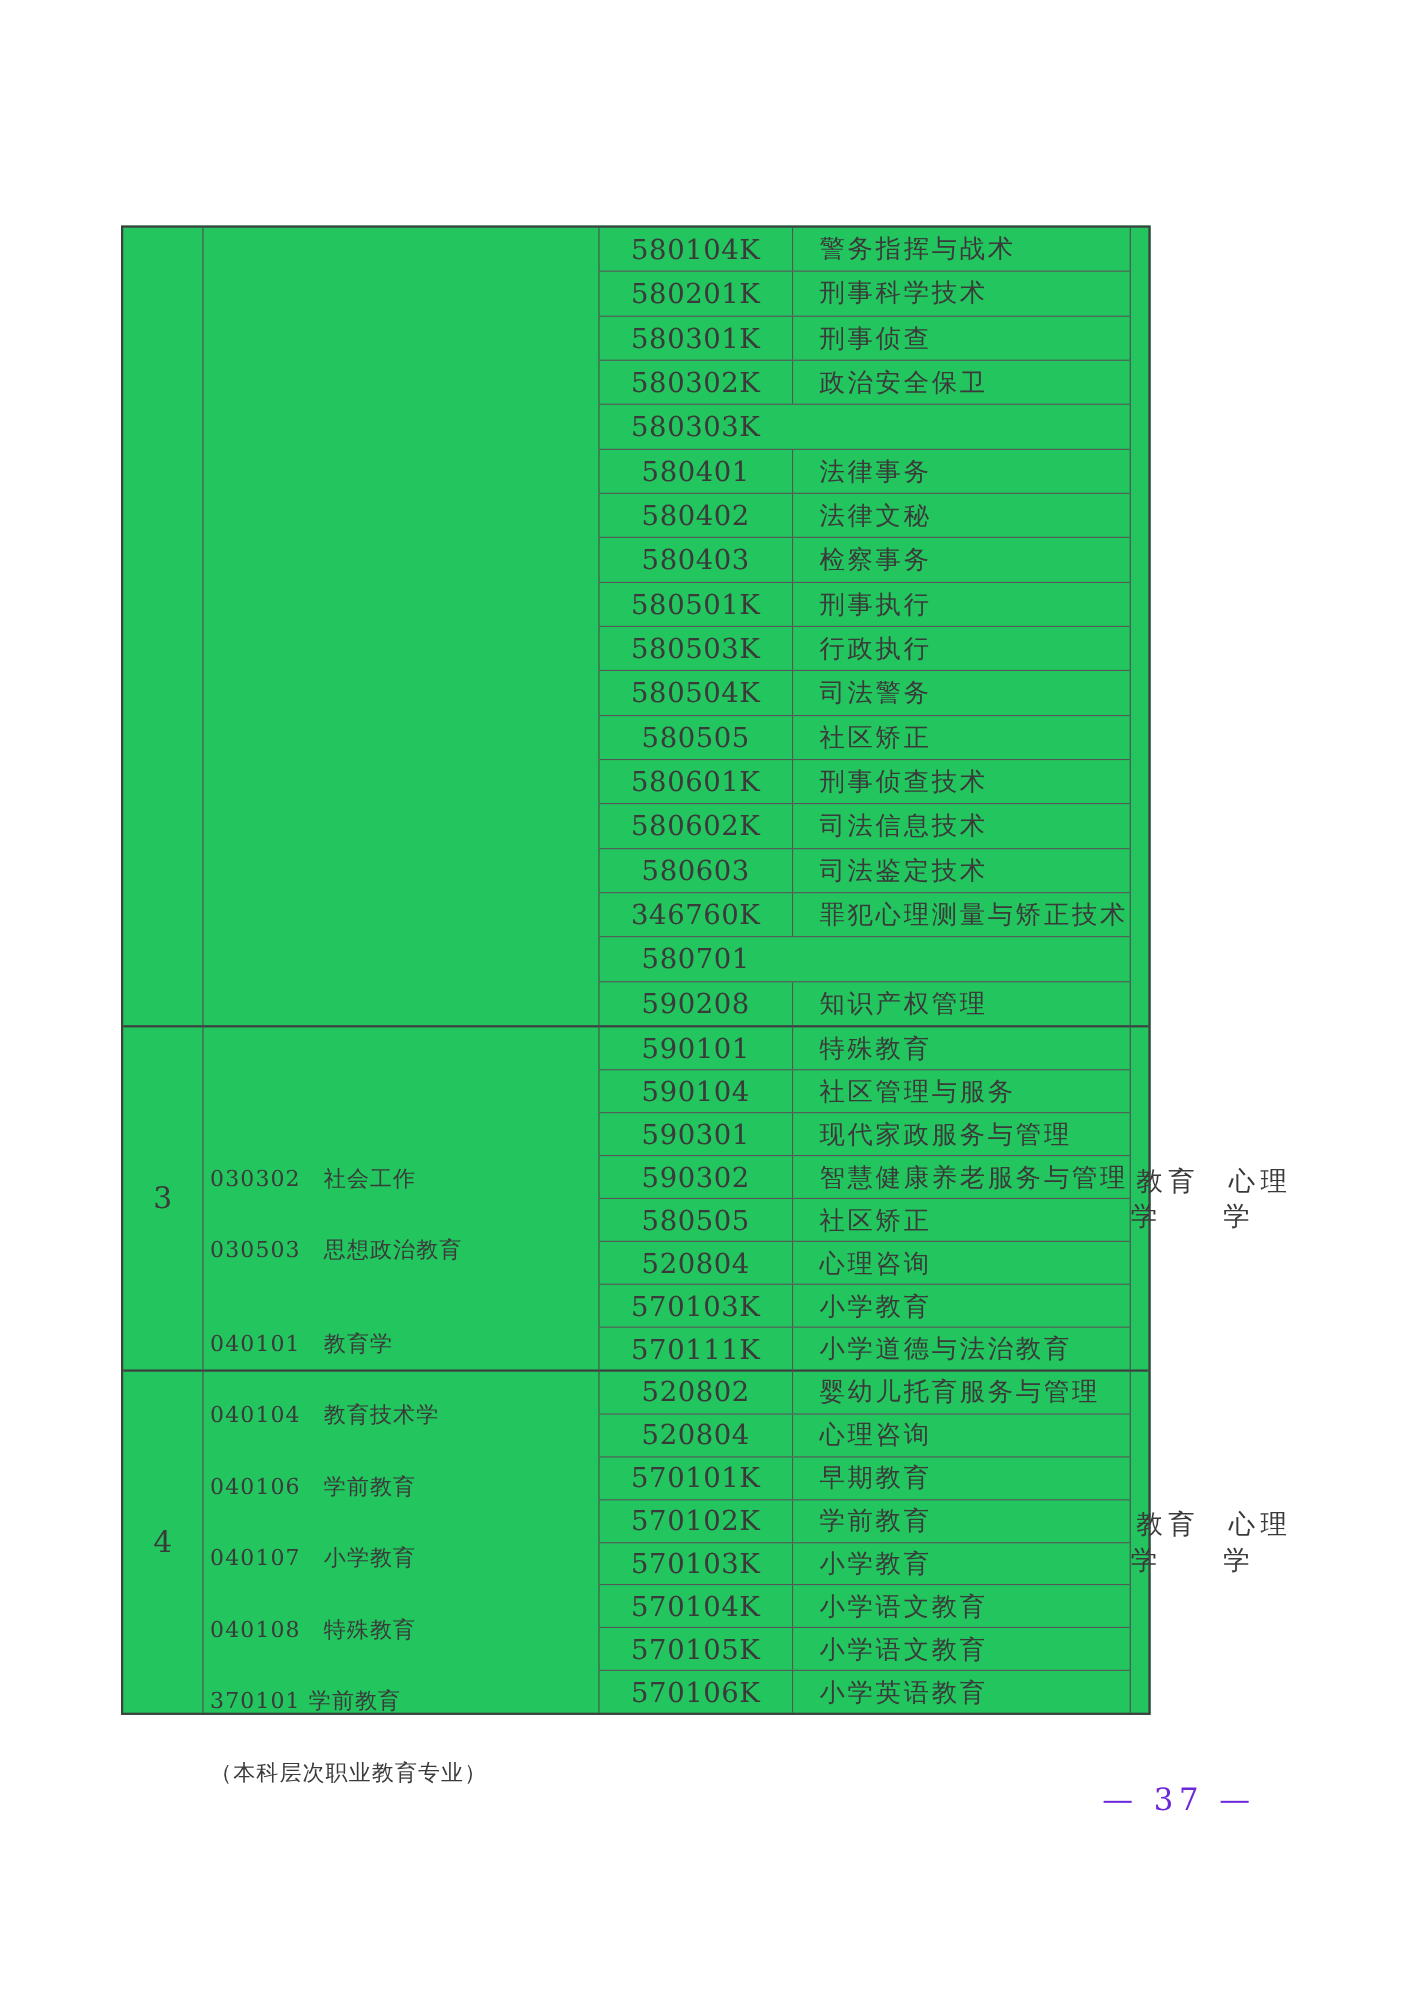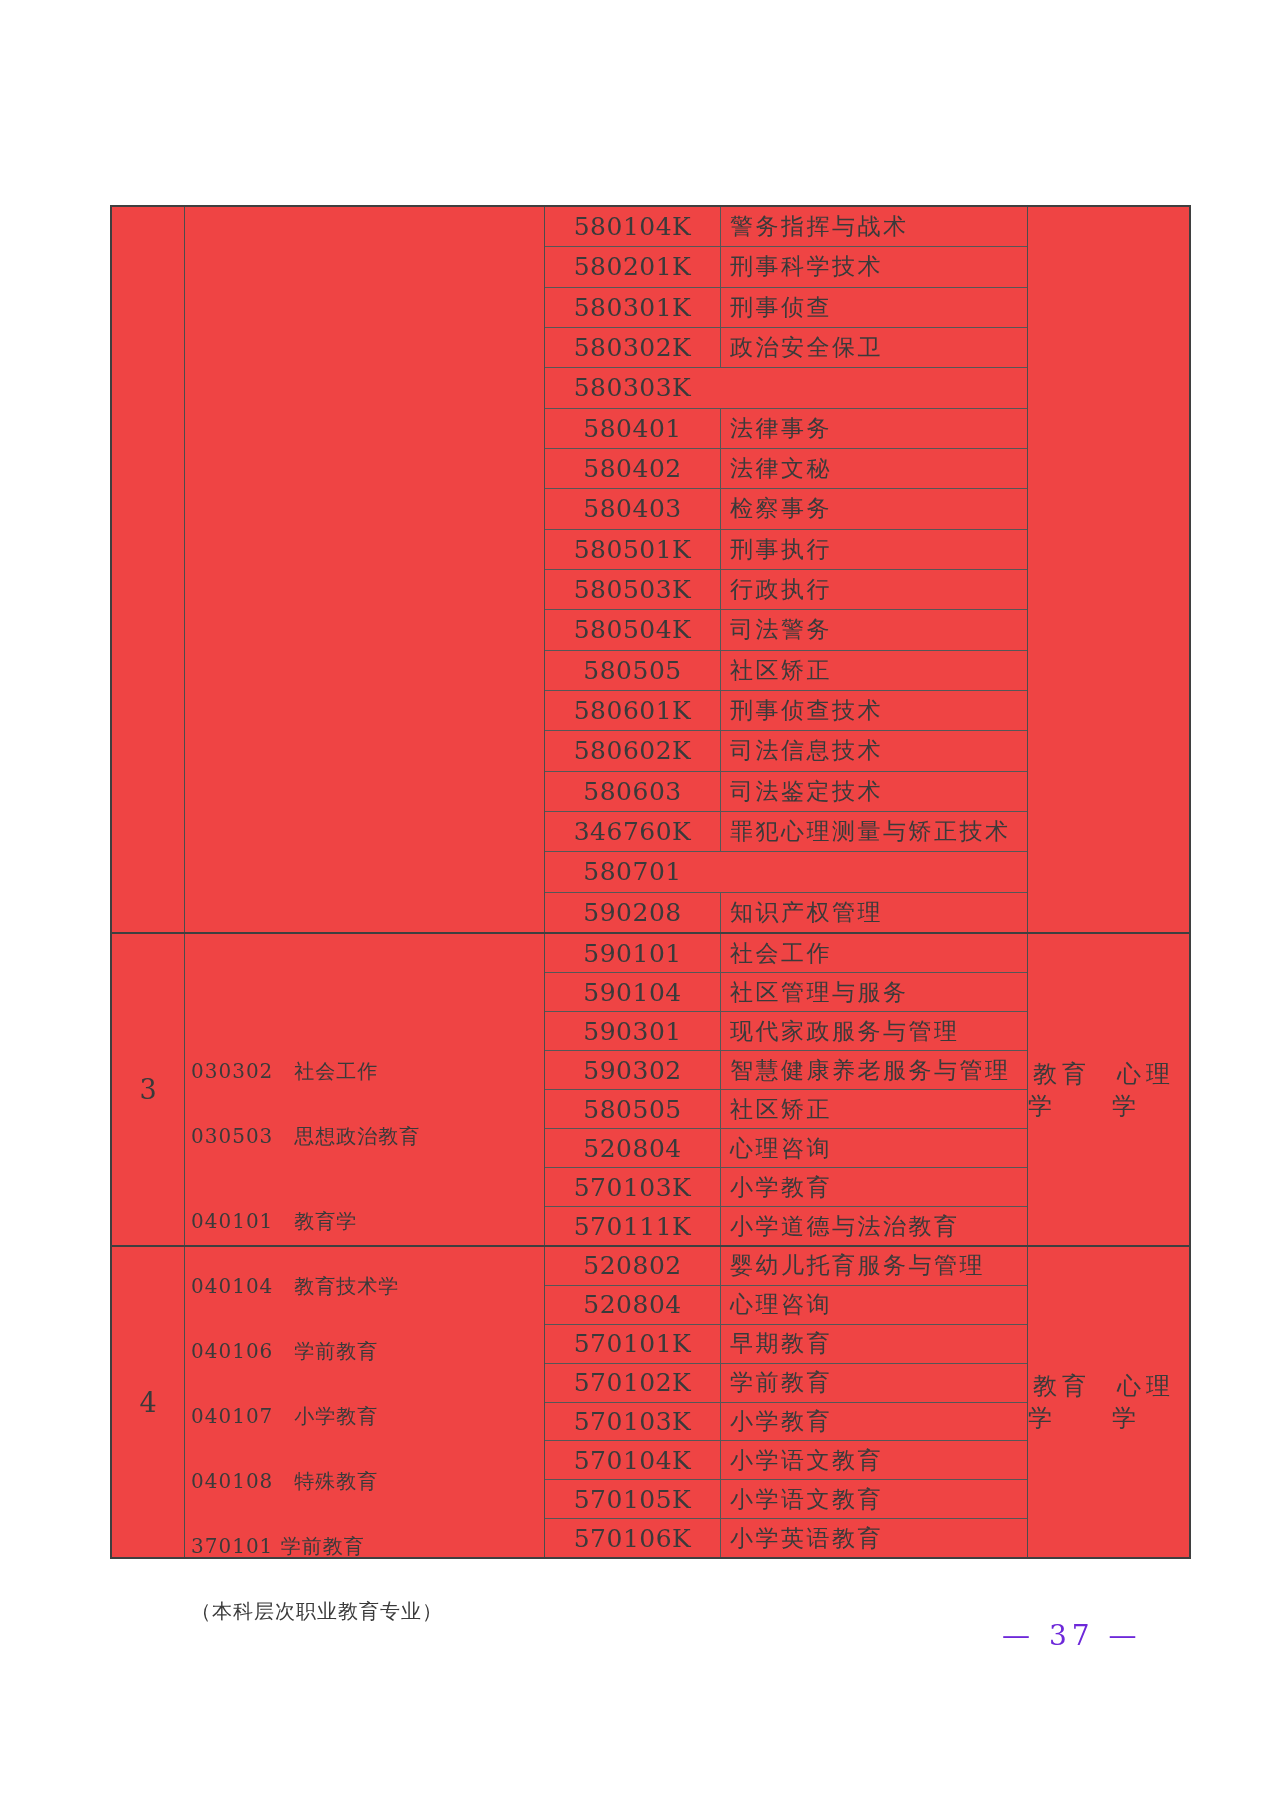--- a/index.html
+++ b/index.html
@@ -7,23 +7,23 @@
   body {
     width:1280px; height:1810px;
     position:relative;
     font-family:"DejaVu Serif","Liberation Serif",serif;
     color:#3a3a3a;
     overflow:hidden;
   }
   .majors-table {
     position:absolute;
     left:110px; top:205px;
-    width:1081px;
+    width:936px;
     border:2px solid #3f3f3f;
-    background:#ef4444;
+    background:#22c55e;
   }
   .section { display:flex; }
   .section + .section { border-top:2px solid #3f3f3f; }
   .col-num {
     width:73px; flex:0 0 73px;
     border-right:1px solid #4c4c4c;
     display:flex; align-items:center; justify-content:center;
     font-size:27px;
   }
   .col-undergrad {
@@ -49,21 +49,21 @@
   .cell-code {
     width:175px; flex:0 0 175px;
     display:flex; align-items:center; justify-content:center;
     font-size:25px;
     letter-spacing:0.5px;
   }
   .cell-name {
     flex:1;
     display:flex; align-items:center;
     border-left:1px solid #565656;
-    padding-left:9px;
+    padding-left:24px;
     font-size:23px;
     letter-spacing:2.5px;
     white-space:nowrap;
   }
   .col-category {
     width:161px; flex:0 0 161px;
     display:flex; flex-direction:row; align-items:center; justify-content:center;
     gap:7px;
   }
   .cat-line { font-size:24px; letter-spacing:5px; text-indent:5px; }
@@ -163,21 +163,21 @@
       <div class="col-num">
         <div>3</div>
       </div>
       <div class="col-undergrad">
         <div class="ug-line">030302　社会工作</div>
         <div class="ug-line">030503　思想政治教育</div>
       </div>
       <div class="col-rows">
         <div class="sub-row">
           <div class="cell-code">590101</div>
-          <div class="cell-name">社会工作</div>
+          <div class="cell-name">特殊教育</div>
         </div>
         <div class="sub-row">
           <div class="cell-code">590104</div>
           <div class="cell-name">社区管理与服务</div>
         </div>
         <div class="sub-row">
           <div class="cell-code">590301</div>
           <div class="cell-name">现代家政服务与管理</div>
         </div>
         <div class="sub-row">

